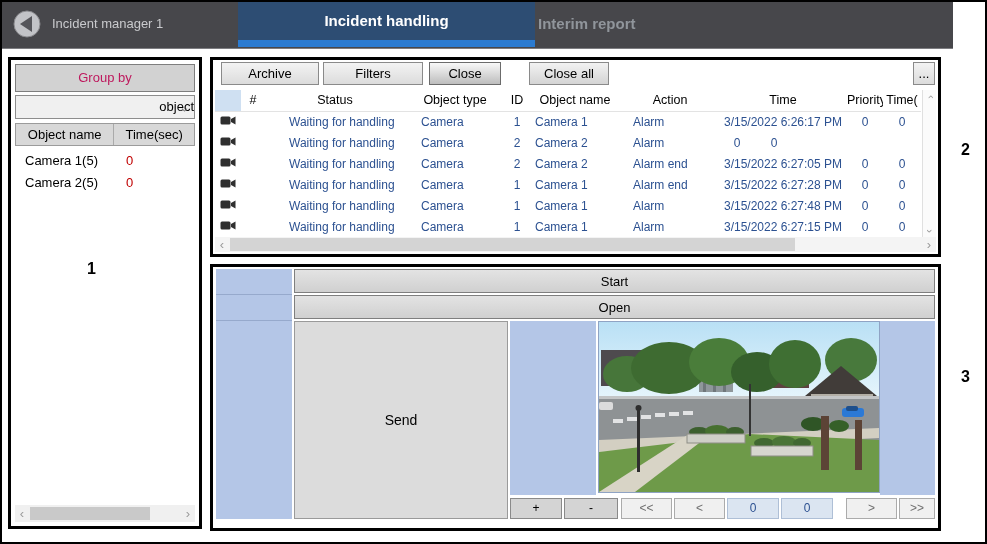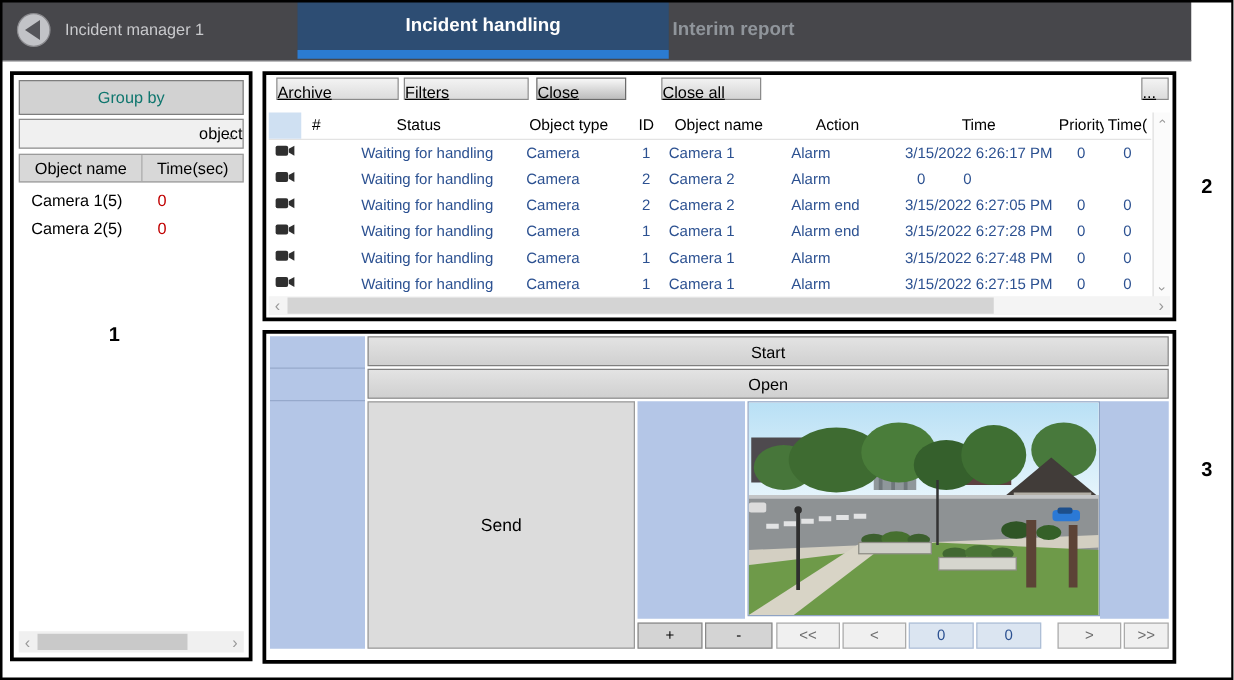--- a/index.html
+++ b/index.html
@@ -16,39 +16,39 @@
   .tab-underline{position:absolute;left:238px;top:40px;width:297px;height:7px;background:#2b7bd1;}
   .tab-inactive{position:absolute;left:538px;top:0;width:120px;height:47px;color:#90959b;
     font-size:15px;font-weight:bold;text-align:left;line-height:47px;}
 
   
   .panel{position:absolute;background:#fff;border:3px solid #000;box-sizing:border-box;}
   .annot{position:absolute;font-size:16px;font-weight:bold;color:#000;z-index:55;}
 
   
   #p1{left:8px;top:57px;width:194px;height:472px;padding:4px;}
-  .gb-header{height:26px;line-height:26px;text-align:center;font-size:13px;background:#d2d2d2;border:1px solid #7e7e7e;color:#0f766e;}
+  .gb-header{height:26px;line-height:26px;text-align:center;font-size:13px;background:#d2d2d2;border:1px solid #7e7e7e;color:#be185d;}
   .gb-select{margin-top:3px;height:22px;line-height:22px;font-size:13px;background:#f0f0f0;border:1px solid #8d8d8d;
     padding-left:6px;color:#000;position:relative;text-align:right;}
   .gb-select .chev{position:absolute;right:7px;top:3px;color:#7a7a7a;font-size:13px;transform:rotate(90deg);}
   .gb-cols{margin-top:4px;height:21px;display:flex;background:#d8d8d8;border:1px solid #9b9b9b;font-size:13px;color:#000;}
   .gb-cols .c1{width:55%;text-align:center;line-height:21px;}
   .gb-cols .c2{width:45%;text-align:center;line-height:21px;border-left:1px solid #aaa;}
   .gb-row{height:22px;display:flex;font-size:13px;align-items:center;}
   .gb-row .n{width:55%;padding-left:10px;box-sizing:border-box;color:#000;}
   .gb-row .t{width:45%;padding-left:12px;box-sizing:border-box;color:#c00000;}
   .hscroll{position:absolute;left:4px;right:4px;bottom:4px;height:17px;background:#f0f0f0;}
   .hscroll .thumb{position:absolute;top:2px;bottom:2px;background:#c9c9c9;}
   .sarrow{position:absolute;top:0;width:14px;height:17px;color:#9a9a9a;font-size:13px;line-height:17px;text-align:center;}
   .sarrow.r{right:0;}
 
   
   #p2{left:210px;top:57px;width:731px;height:200px;padding:3px;}
-  .tbtn{position:absolute;top:2px;height:18px;background:linear-gradient(#f3f3f3,#dcdcdc);
-    border:1px solid #8a8a8a;font-size:13px;line-height:22px;color:#000;box-sizing:border-box;text-decoration:underline;}
+  .tbtn{position:absolute;top:2px;height:23px;background:linear-gradient(#f3f3f3,#dcdcdc);
+    border:1px solid #8a8a8a;font-size:13px;line-height:22px;text-align:center;color:#000;box-sizing:border-box;}
   .tbtn.pressed{background:linear-gradient(#f8f8f8,#bdbdbd);border-color:#6b6b6b;}
   .tbtn.lite{background:linear-gradient(#f2f2f2,#d4d4d4);}
   .tbl{position:absolute;left:2px;top:30px;right:17px;}
   .thead{display:flex;height:21px;font-size:12.5px;color:#000;border-bottom:1px solid #e3e3e3;}
   .thead>div{line-height:21px;text-align:center;overflow:hidden;white-space:nowrap;}
   .trow{display:flex;height:21px;font-size:12px;color:#2c5191;align-items:center;}
   .trow>div{line-height:21px;overflow:hidden;white-space:nowrap;}
   .w-ico{width:26px;text-align:center;}
   .w-num{width:24px;text-align:center;}
   .w-status{width:140px;}

